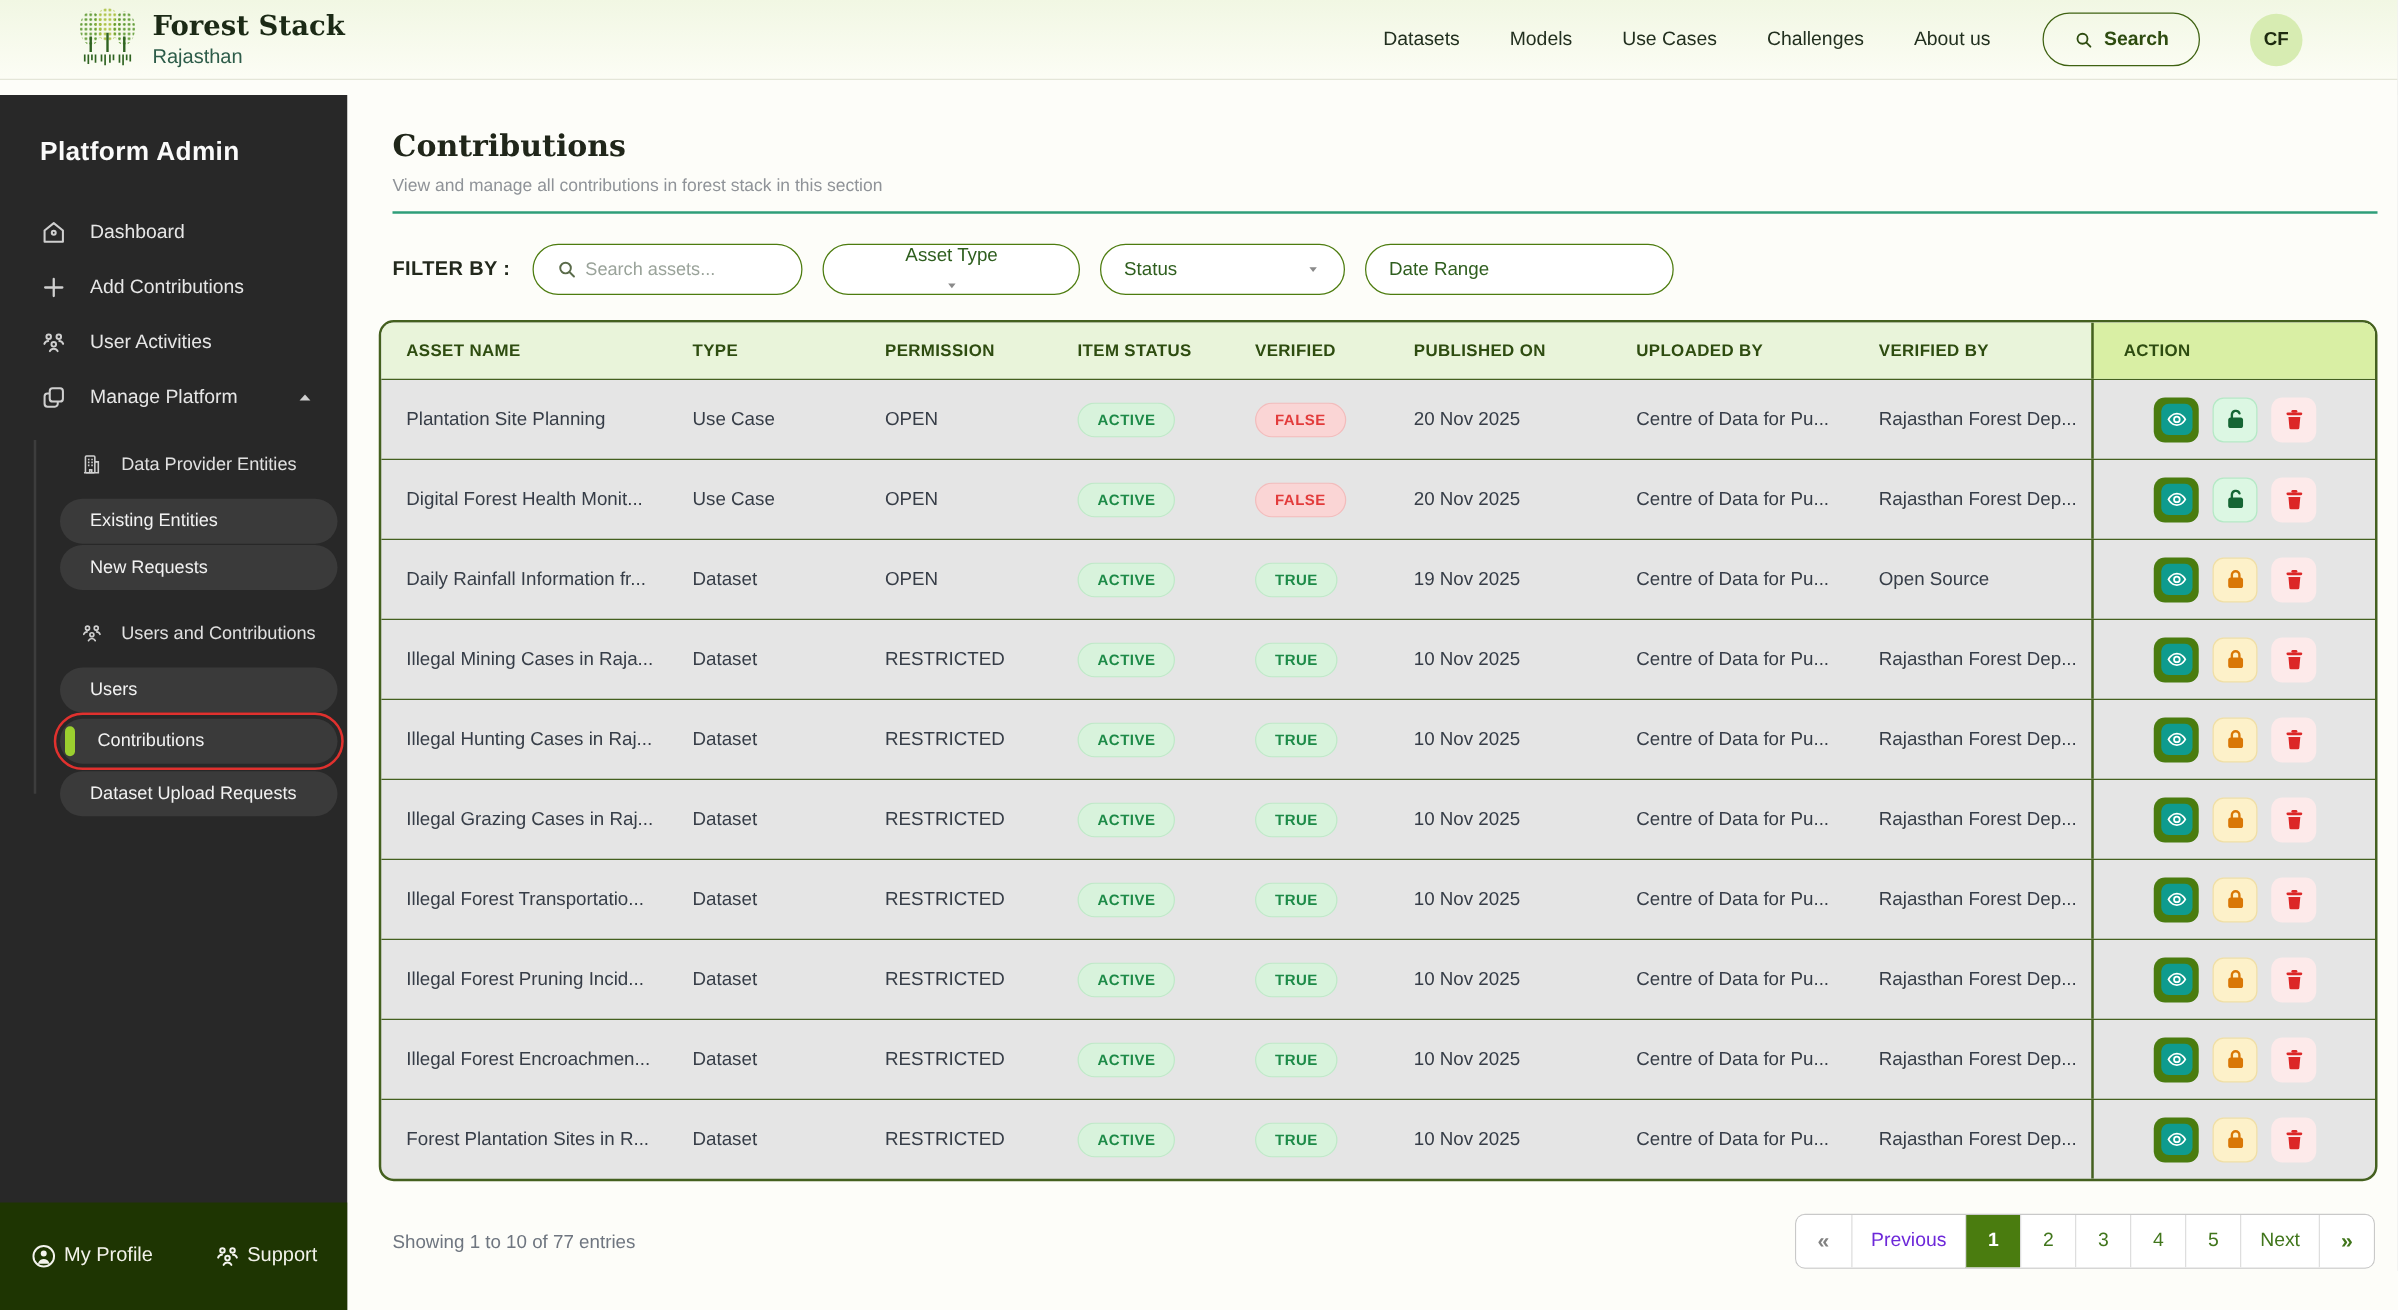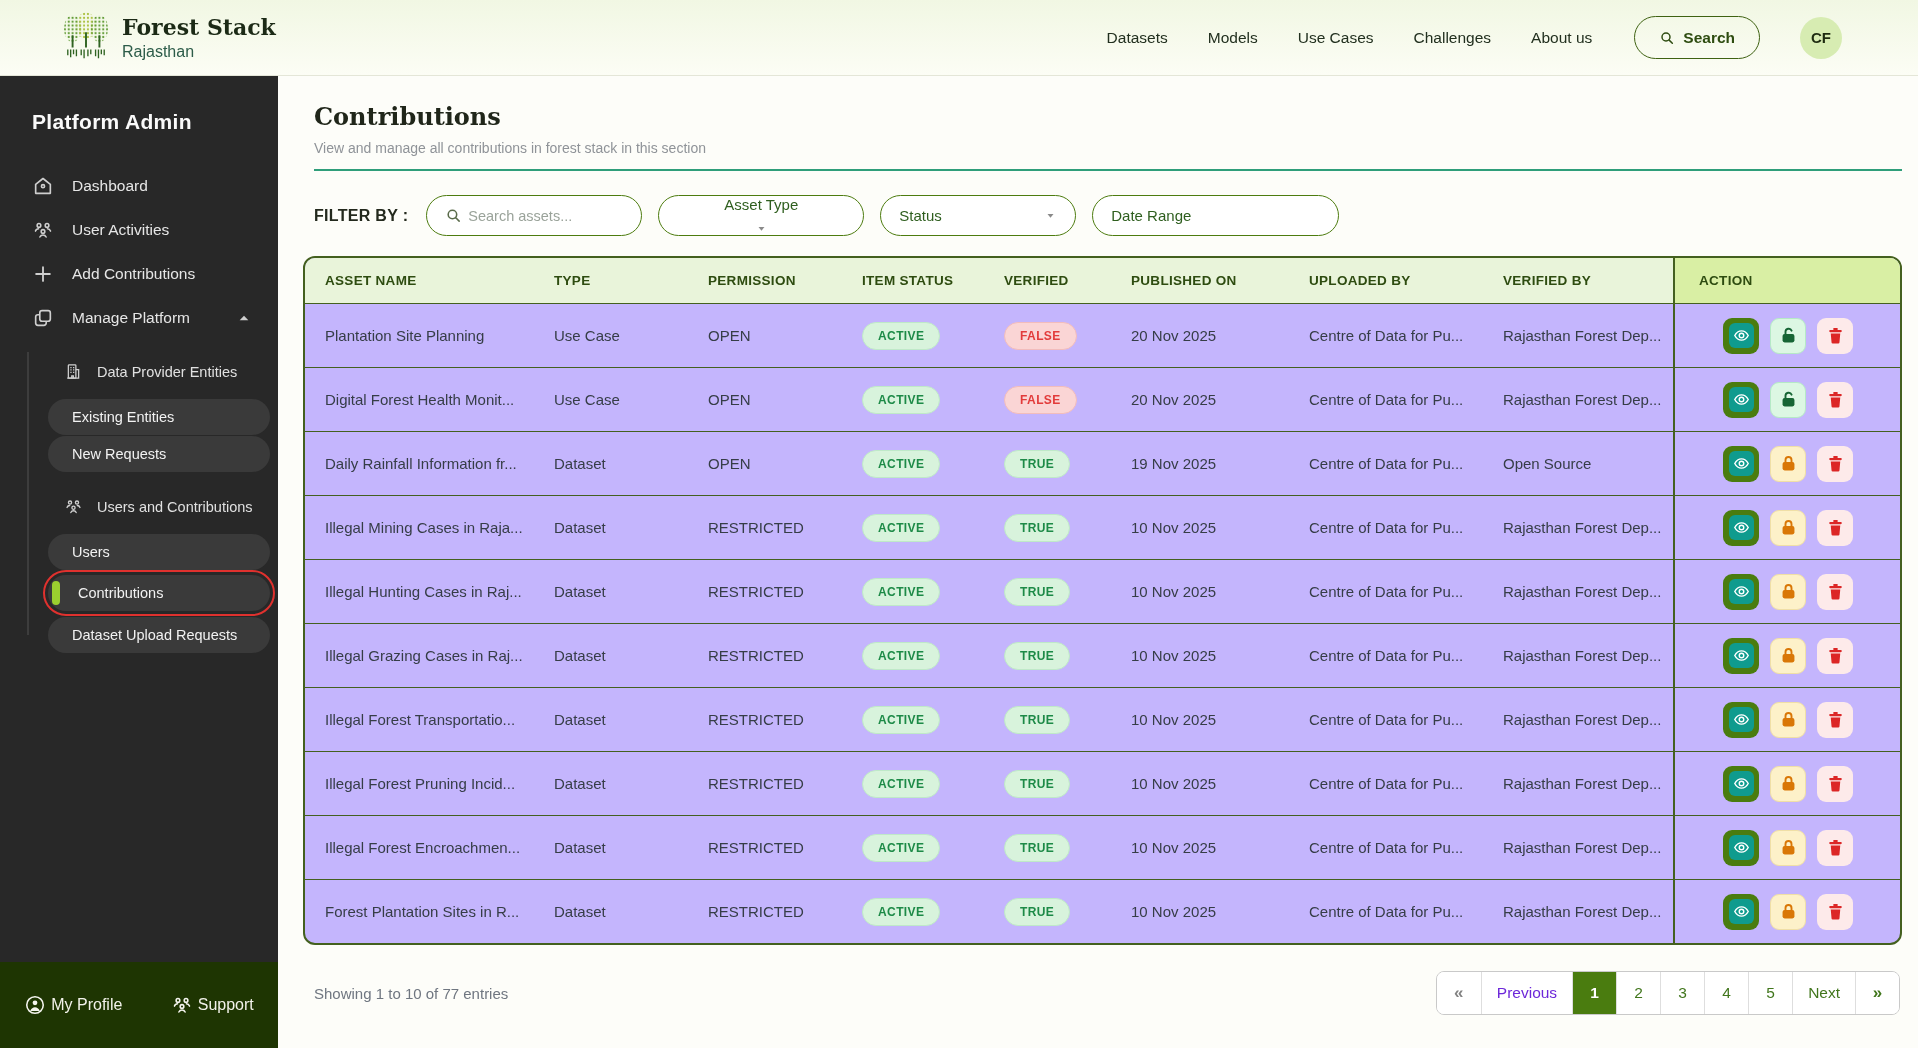--- a/index.html
+++ b/index.html
@@ -1,20 +1,20 @@
 <!DOCTYPE html>
 <html style="--accent-green: #4a7c0f; --nav-text: #22301f; --header-col-text: #2e4c10; --table-border: #44601f; --divider-teal: #2f9e7a; --thead-bg: #e9f4da; --thead-action-bg: #d9efa4; --badge-green-bg: #d8f3dc; --badge-green-text: #1d8a47; --badge-green-border: #bfe9c8; --badge-red-bg: #fad5d5; --badge-red-text: #e23b3b; --badge-red-border: #f2bcbc; --eye-btn-bg: #4a7c0f; --eye-inner: #0f9b8e; --lock-open-bg: #dcf7e3; --lock-open-border: #b5e9c6; --lock-open-icon: #166534; --lock-closed-bg: #fdf1c9; --lock-closed-border: #f0dfa6; --lock-closed-icon: #d97706; --trash-bg: #fdeaea; --trash-icon: #dc2626; --sidebar-bg: #282828; --sidebar-pill: #3a3a3a; --sidebar-footer: #1e3502; --selected-red: #e0312e; --selected-accent: #9bcf2f; --pill-border: #4d7c0f; --pill-text: #2e5e1e;"><head>
 <meta charset="utf-8">
 <style>
   * { margin:0; padding:0; box-sizing:border-box; }
   html,body { width:1918px; height:1048px; overflow:hidden; }
   body { font-family:"Liberation Sans", sans-serif; background:#fdfdf9; position:relative; color:#363d47; }
 
   
-  .topbar { position:absolute; top:0; left:0; right:0; height:76px; z-index:5;
+  .topbar { position:absolute; top:0; left:0; right:0; height:64px; z-index:5;
     background:linear-gradient(180deg,#f1f7e3,#fcfdf5); border-bottom:1px solid #e4e6d8;
     display:flex; align-items:center; padding:0 76px 0 63px; }
   .brand { display:flex; align-items:center; gap:13px; }
   .brand-text .b-title { font-family:"DejaVu Serif","Liberation Serif",serif; font-weight:bold; font-size:22px; color:#1c2a16; }
   .brand-text .b-sub { font-size:16px; color:#2d5c49; margin-top:3px; }
   .topnav { margin-left:auto; display:flex; align-items:center; gap:40px; }
   .topnav a { text-decoration:none; color:var(--nav-text); font-size:15.5px; font-weight:500; cursor:pointer; }
   .search-btn { margin-left:42px; height:43px; padding:0 24px; border:1.5px solid #3f6212; border-radius:22px;
     background:transparent; display:flex; align-items:center; gap:8px; color:#2e4c10; font-size:15.5px; font-weight:600; cursor:pointer; }
   .avatar { margin-left:40px; width:42px; height:42px; border-radius:50%; background:#d7ecb2; color:#1e2b10;
@@ -53,21 +53,21 @@
     display:flex; align-items:center; padding:0 18px; cursor:pointer; }
   .pill.search { width:216px; gap:6px; }
   .pill.search input { border:none; outline:none; background:transparent; font-size:14.5px; color:#444; width:150px; font-family:inherit; }
   .pill.search input::placeholder { color:#9aa39a; }
   .pill.search .icn { width:17px; height:17px; color:#5a6b4a; flex:0 0 17px; }
   .pill.dd { justify-content:space-between; color:var(--pill-text); font-size:15px; font-weight:500; }
   .pill.dd .caret { width:13px; height:13px; color:#8a8a8a; }
   .w-asset { width:206px;flex-direction:column; } .w-status { width:196px; } .w-date { width:247px; }
 
   
-  .tbl { margin:20px 16px 0 25px; border:2px solid var(--table-border); border-radius:12px; background:#c4b5fd; overflow:hidden; }
+  .tbl { margin:20px 16px 0 25px; border:2px solid var(--table-border); border-radius:12px; background:#e5e5e5; overflow:hidden; }
   .trow { display:grid; grid-template-columns:229px 154px 154px 142px 127px 178px 194px 190px 1fr; align-items:center; }
   .thead { background:var(--thead-bg); height:45px; }
   .thead .cell { font-size:13.5px; font-weight:bold; letter-spacing:.3px; color:var(--header-col-text); }
   .cell { padding-left:20px; font-size:15px; color:#363d47; white-space:nowrap; overflow:hidden; }
   .cell.action { padding-left:48px; display:flex; gap:11px; align-self:stretch; align-items:center; border-left:2px solid var(--table-border); }
   .thead .cell.action { background:var(--thead-action-bg); padding-left:24px; }
   .tbody .trow { height:64px; border-top:1.5px solid var(--table-border); }
   .badge { display:inline-block; padding:6px 15px; border-radius:15px; font-size:12px; font-weight:bold; letter-spacing:.4px; }
   .badge.green { background:var(--badge-green-bg); color:var(--badge-green-text); border:1px solid var(--badge-green-border); }
   .badge.red { background:var(--badge-red-bg); color:var(--badge-red-text); border:1px solid var(--badge-red-border); }
@@ -146,36 +146,36 @@
         <span class="icn">
           <svg viewBox="0 0 24 24" fill="none" stroke="currentColor" stroke-width="1.8" stroke-linejoin="round">
             <path d="M4 10.2 12 3.8l8 6.4V20H4z"></path>
             <circle cx="12" cy="12.2" r="1.7"></circle>
           </svg>
         </span>
         <span>Dashboard</span>
       </div>
       <div class="side-item">
         <span class="icn">
+          <svg viewBox="0 0 24 24" fill="none" stroke="currentColor" stroke-width="2" stroke-linecap="round">
+            <path d="M12 4.5v15M4.5 12h15"></path>
+          </svg>
+        </span>
+        <span>Add Contributions</span>
+      </div>
+      <div class="side-item">
+        <span class="icn">
           <svg viewBox="0 0 24 24" fill="none" stroke="currentColor" stroke-width="1.7" stroke-linecap="round">
             <circle cx="7.6" cy="7" r="2"></circle>
             <circle cx="16.4" cy="7" r="2"></circle>
             <circle cx="12" cy="13.6" r="2"></circle>
             <path d="M3.8 13.2c.6-1.7 2-2.5 3.4-2.5M20.2 13.2c-.6-1.7-2-2.5-3.4-2.5M8.6 19.6c.7-1.5 2-2.2 3.4-2.2s2.7.7 3.4 2.2"></path>
           </svg>
         </span>
         <span>User Activities</span>
-      </div>
-      <div class="side-item">
-        <span class="icn">
-          <svg viewBox="0 0 24 24" fill="none" stroke="currentColor" stroke-width="2" stroke-linecap="round">
-            <path d="M12 4.5v15M4.5 12h15"></path>
-          </svg>
-        </span>
-        <span>Add Contributions</span>
       </div>
       <div class="side-item">
         <span class="icn">
           <svg viewBox="0 0 24 24" fill="none" stroke="currentColor" stroke-width="1.8" stroke-linejoin="round">
             <rect x="8.5" y="4" width="11.5" height="11.5" rx="2.5"></rect>
             <path d="M15.5 15.5v2A2.5 2.5 0 0 1 13 20H6.5A2.5 2.5 0 0 1 4 17.5V11a2.5 2.5 0 0 1 2.5-2.5h2"></path>
           </svg>
         </span>
         <span>Manage Platform</span>
         <span class="trail"><svg viewBox="0 0 24 24" fill="currentColor">

